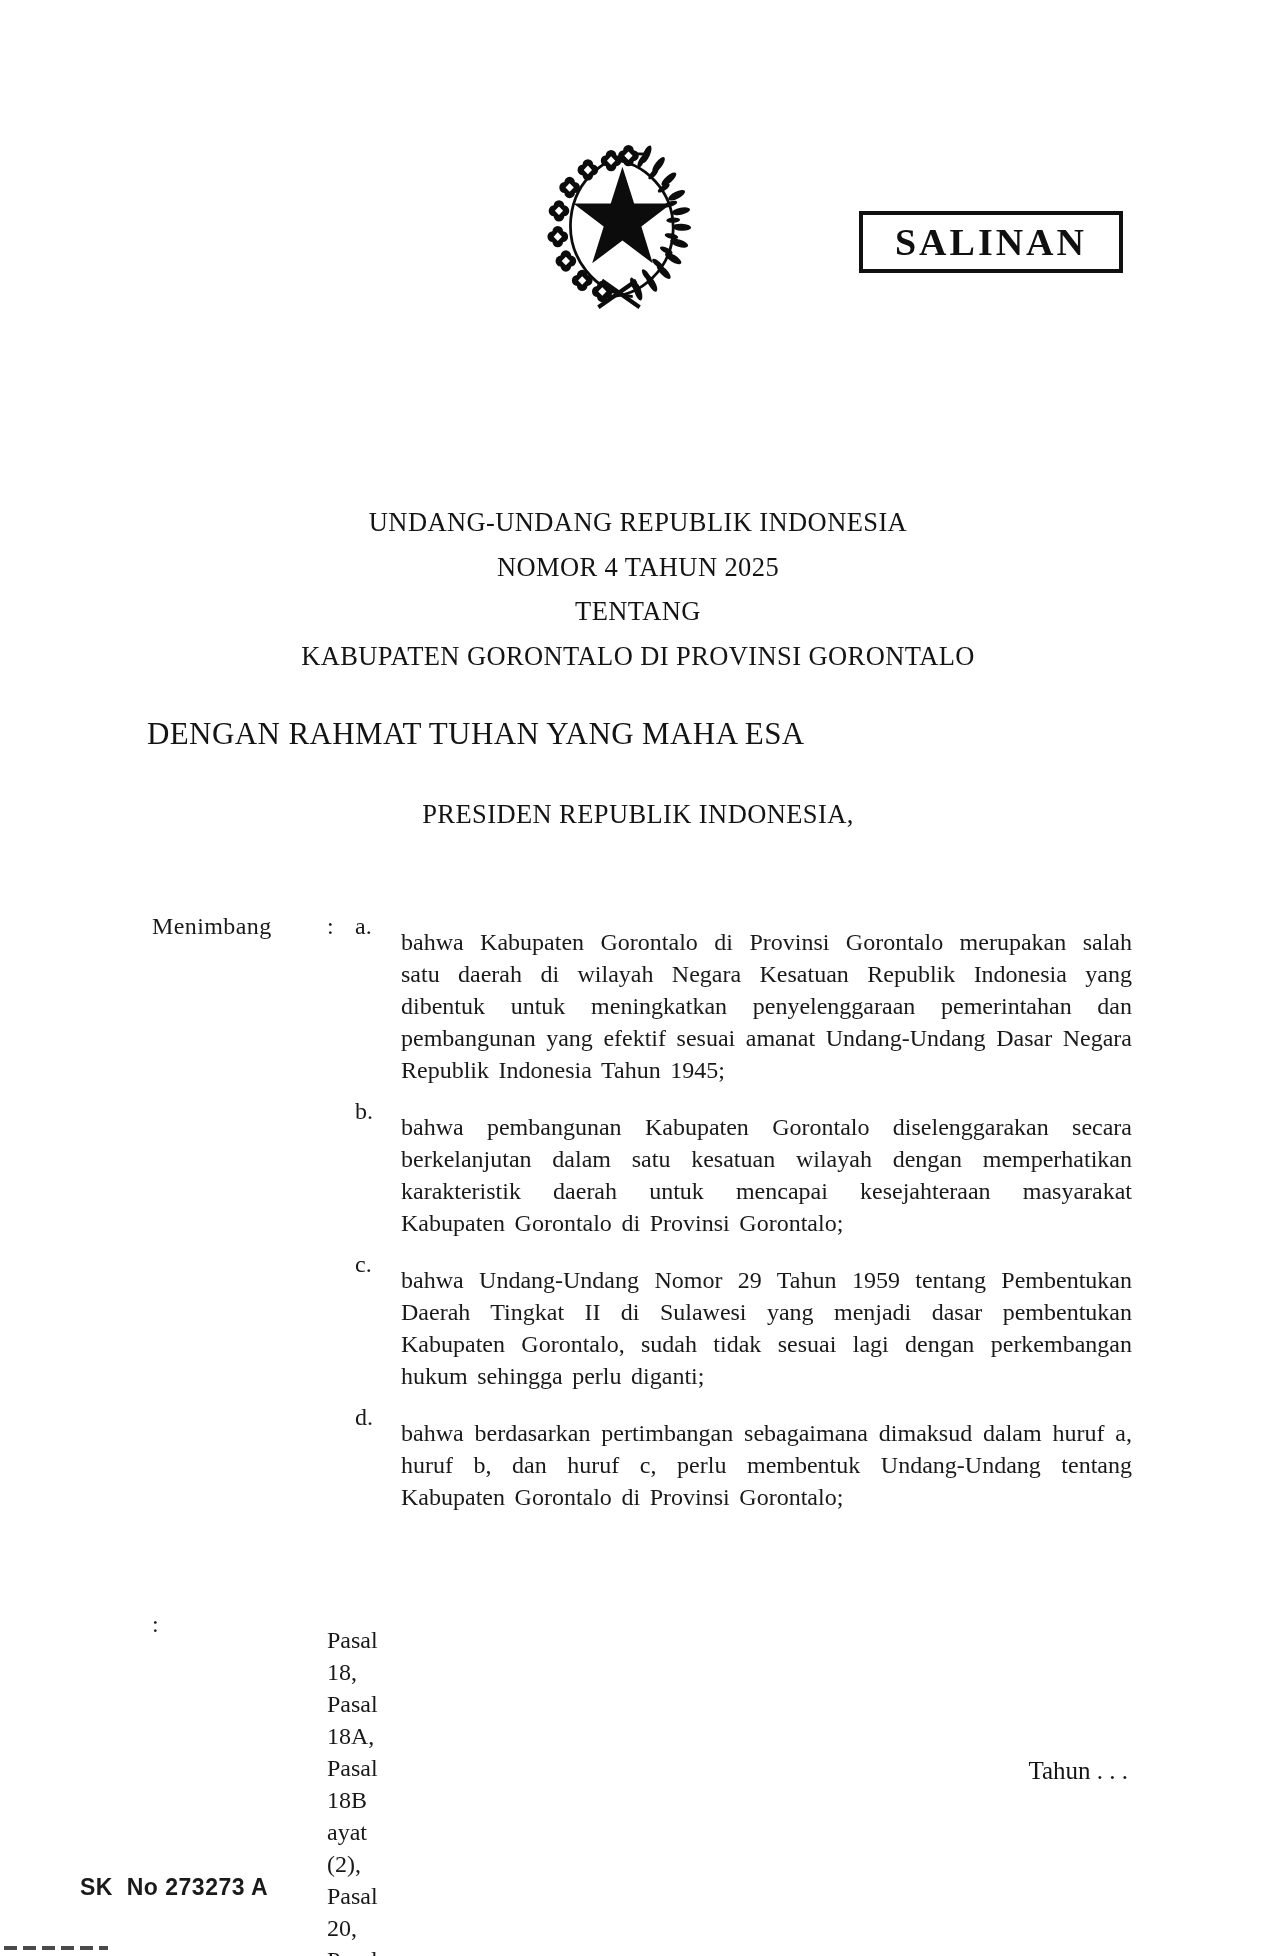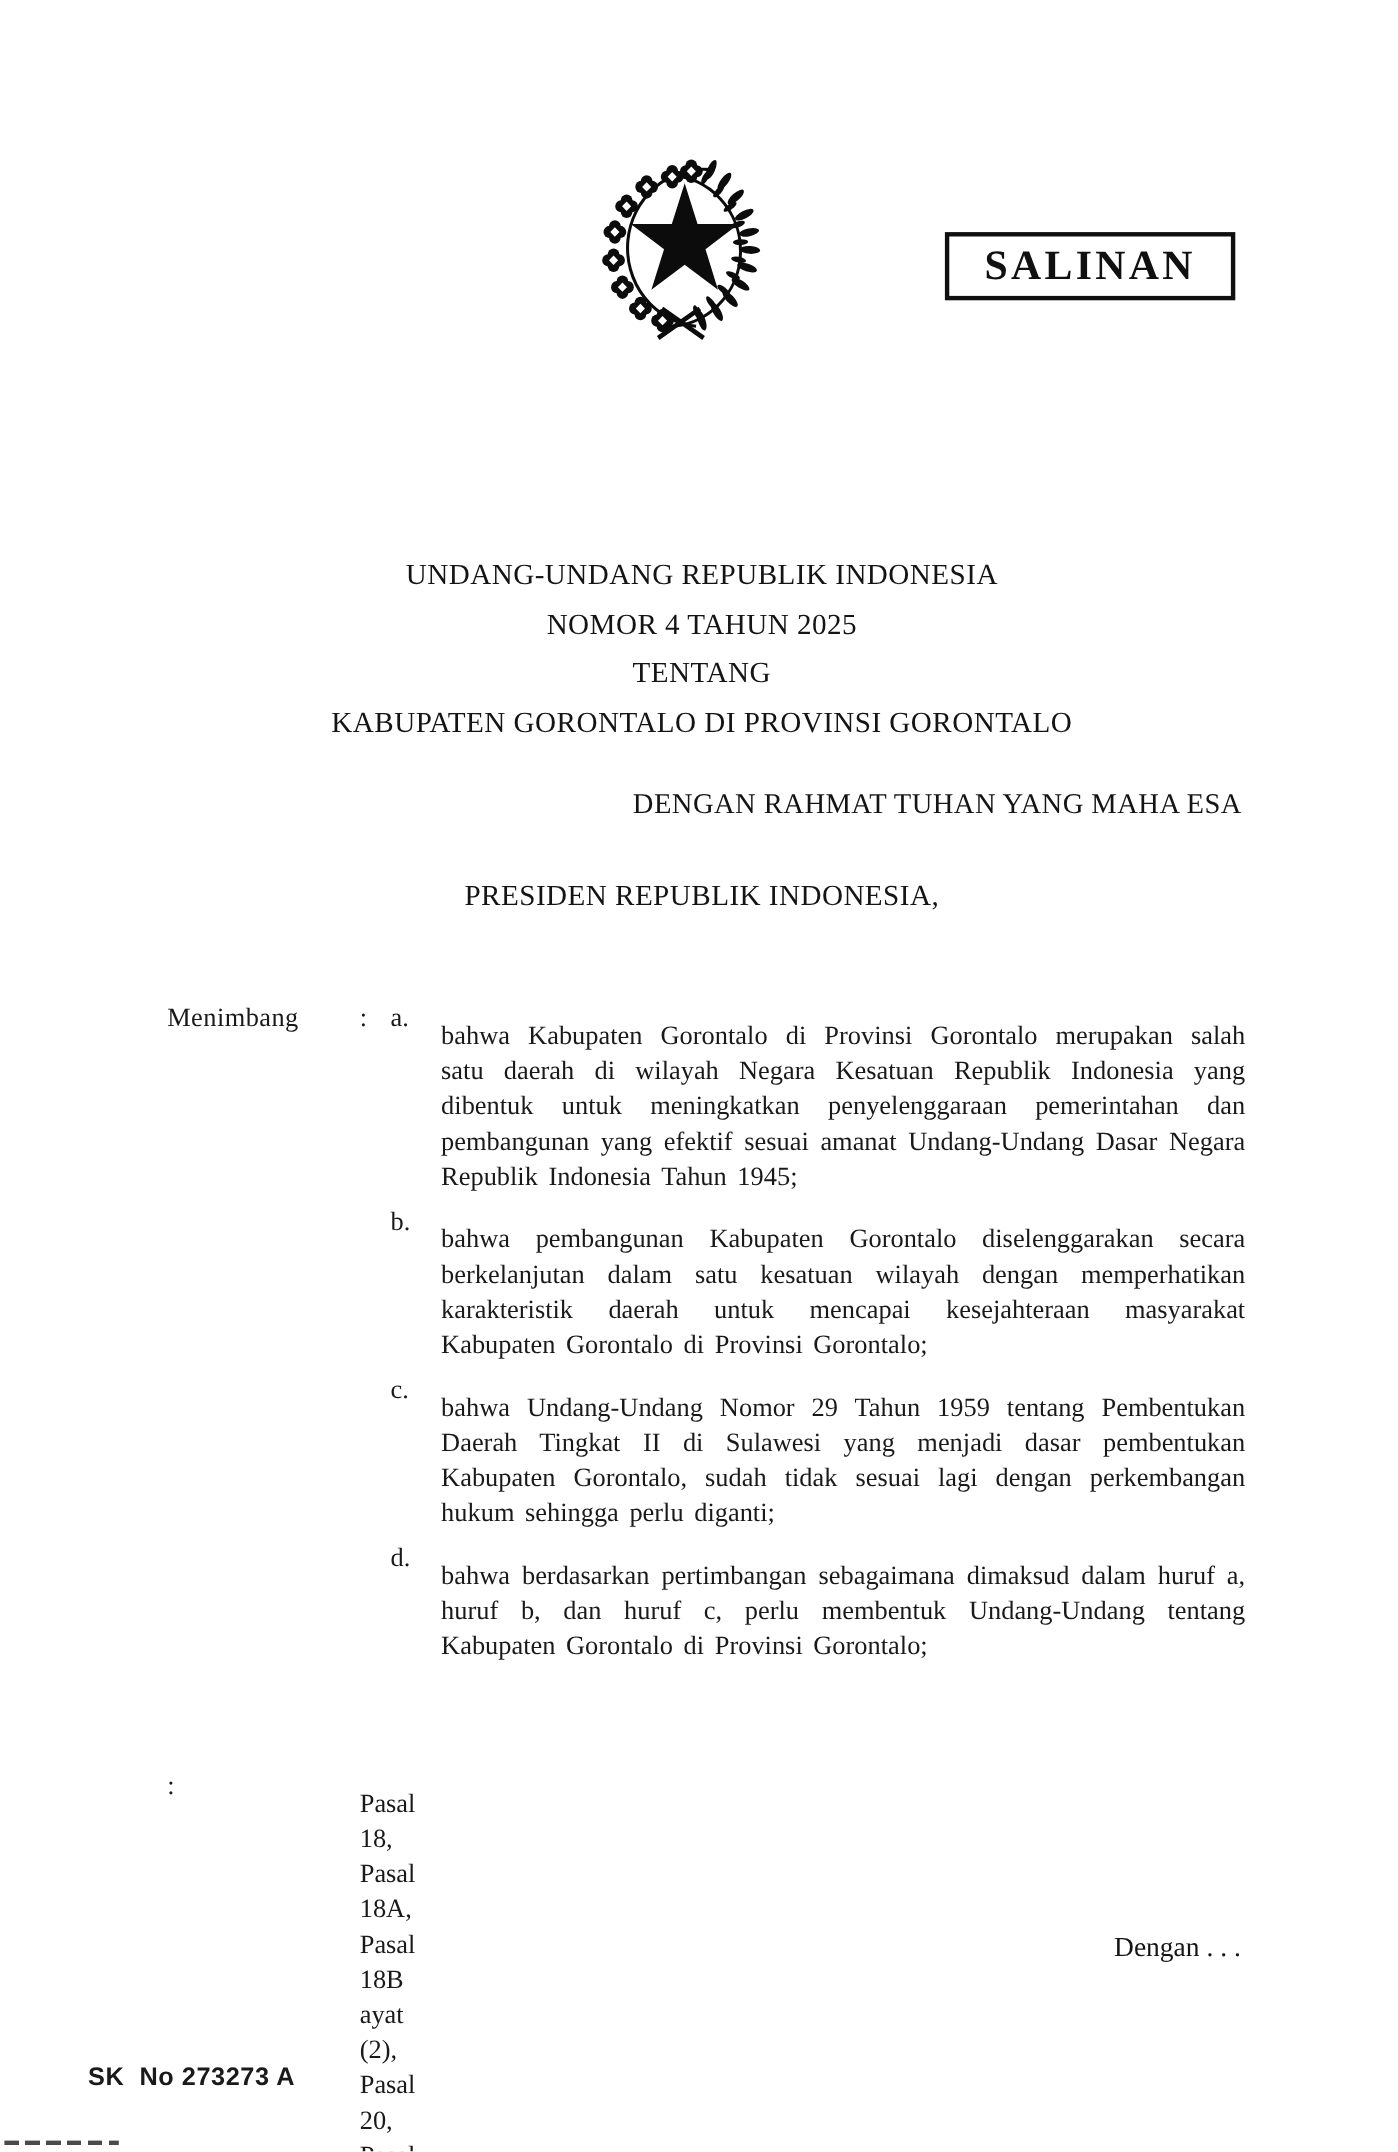--- a/index.html
+++ b/index.html
@@ -57,22 +57,22 @@
     left: 147px; top: 500px; width: 982px;
     text-align: center;
     font-size: 26.5px;
     line-height: 44.5px;
     letter-spacing: 0.4px;
     color: #141414;
   }
   .invocation {
     position: absolute;
     left: 147px; top: 716px; width: 982px;
-    text-align: right;
-    font-size: 26px;
+    text-align: left;
+    font-size: 31px;
     letter-spacing: 0.4px;
     color: #141414;
   }
   .authority {
     position: absolute;
     left: 147px; top: 799px; width: 982px;
     text-align: center;
     font-size: 26.5px;
     letter-spacing: 0.4px;
     color: #141414;
@@ -234,19 +234,19 @@
         <div class="item-text">bahwa berdasarkan pertimbangan sebagaimana dimaksud dalam huruf a, huruf b, dan huruf c, perlu membentuk Undang-Undang tentang Kabupaten Gorontalo di Provinsi Gorontalo;</div>
       </div>
     </div>
   </div>
 
   <div class="clause mengingat">
     <div class="clause-colon">:</div>
     <div class="mengingat-text">Pasal 18, Pasal 18A, Pasal 18B ayat (2), Pasal 20, Pasal 21, dan Pasal 22D ayat (2) Undang-Undang Dasar Negara Republik Indonesia Tahun 1945</div>
   </div>
 
-  <div class="catchword">Dengan . . .</div>
+  <div class="catchword">Tahun . . .</div>
 
   <div class="footer-code">SK  No 273273 A</div>
 
   <div class="bottom-dashes"></div>
 
 </div>
 
 </body></html>

